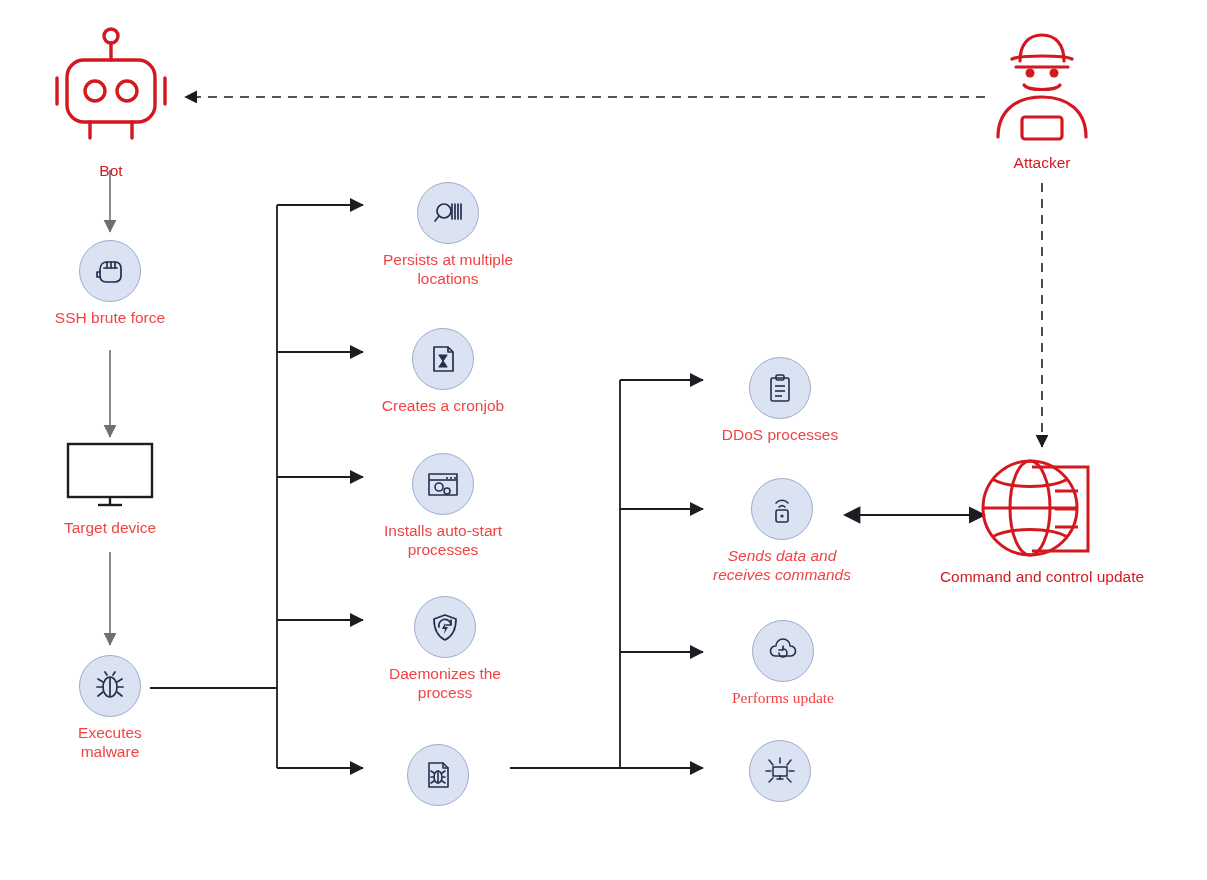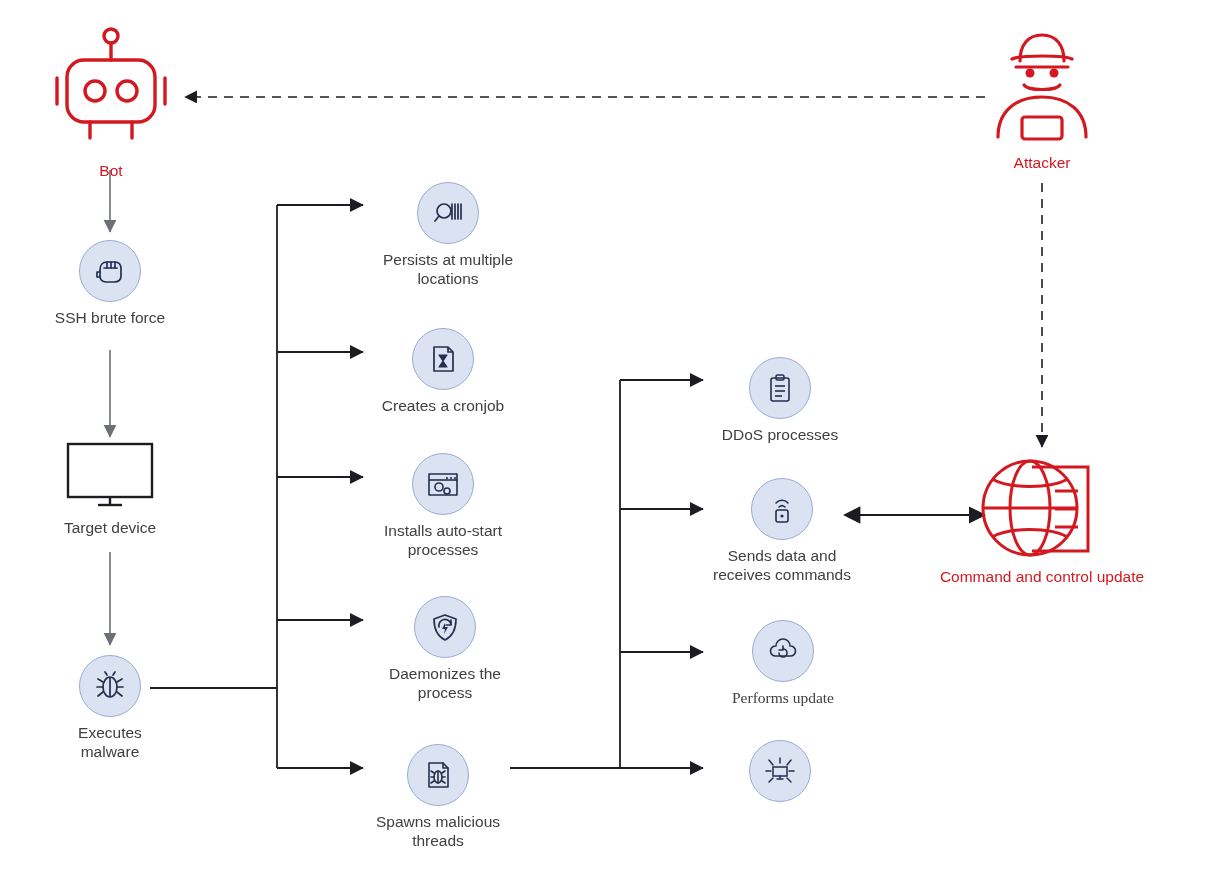--- a/index.html
+++ b/index.html
@@ -17,21 +17,21 @@
     background: #ffffff;
     overflow: hidden;
   }
   .node {
     position: absolute;
     text-align: center;
   }
   .label {
     font-size: 15.5px;
     line-height: 1.25;
-    color: #404040;
+    color: #ef4444;
     white-space: pre-line;
     margin-top: 6px;
   }
   .label.red {
     color: #d4181f;
   }
   .icon-circle {
     width: 62px;
     height: 62px;
     border-radius: 50%;
@@ -285,40 +285,38 @@
           <line x1="17" y1="13" x2="17" y2="25"></line>
           <line x1="13" y1="15" x2="10" y2="13"></line>
           <line x1="13" y1="19" x2="10" y2="19"></line>
           <line x1="13" y1="23" x2="10" y2="25"></line>
           <line x1="21" y1="15" x2="24" y2="13"></line>
           <line x1="21" y1="19" x2="24" y2="19"></line>
           <line x1="21" y1="23" x2="24" y2="25"></line>
         </g>
       </svg>
     </div>
-    <div class="label">Spawns malicious
-threads</div>
   </div>
 
   <div class="node" style="left:711px; top:357px; width:138px;">
     <div class="icon-circle">
       <svg width="34" height="34" viewBox="0 0 34 34">
         <g stroke="#23304d" stroke-width="1.6" fill="none" stroke-linejoin="round">
           <rect x="8" y="7" width="18" height="23" rx="2"></rect>
           <rect x="13" y="4" width="8" height="5" rx="1.5"></rect>
           <line x1="12" y1="15" x2="22" y2="15"></line>
           <line x1="12" y1="20" x2="22" y2="20"></line>
           <line x1="12" y1="25" x2="19" y2="25"></line>
         </g>
       </svg>
     </div>
     <div class="label">DDoS processes</div>
   </div>
 
-  <div class="node" style="left:693px; top:478px; width:178px;">
+  <div class="node" style="left:693px; top:478px; width:178px;font-style:italic;">
     <div class="icon-circle">
       <svg width="34" height="34" viewBox="0 0 34 34">
         <g stroke="#23304d" stroke-width="1.6" fill="none" stroke-linecap="round">
           <path d="M11,11 A8,8 0 0 1 23,11"></path>
           <path d="M14,15 A4.5,4.5 0 0 1 20,15"></path>
           <rect x="11" y="18" width="12" height="12" rx="2"></rect>
           <circle cx="17" cy="24" r="1.6" fill="#23304d" stroke="none"></circle>
         </g>
       </svg>
     </div>

